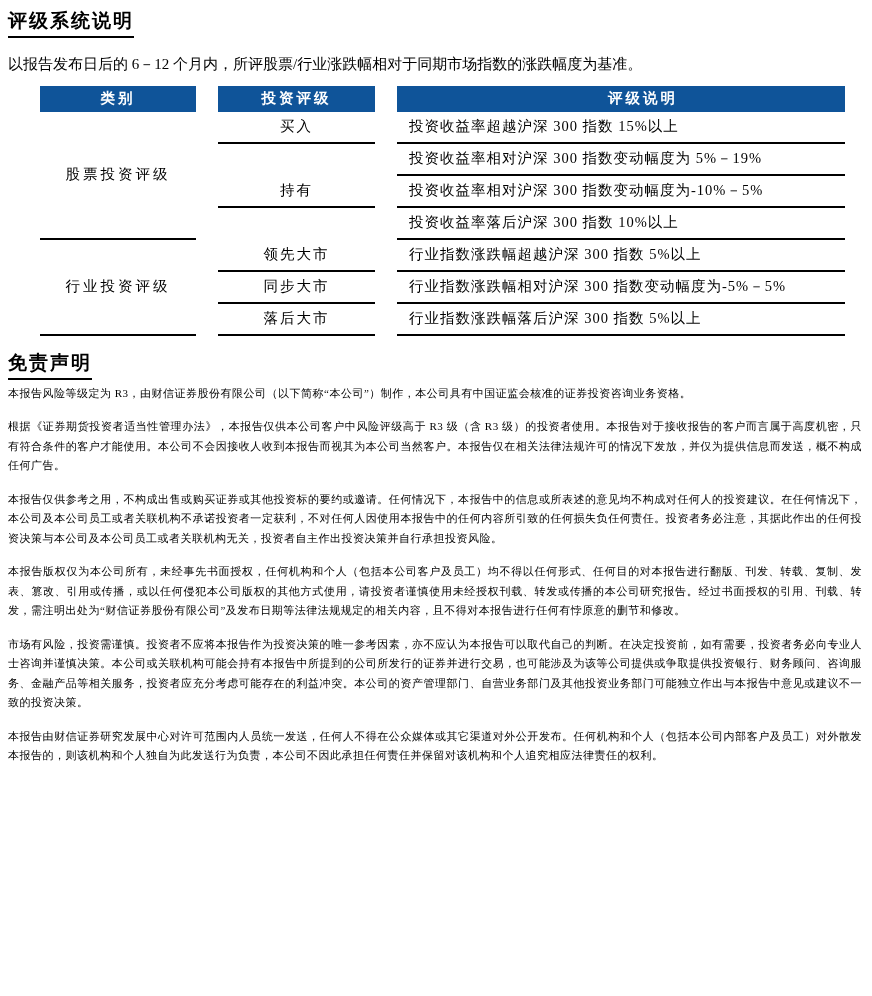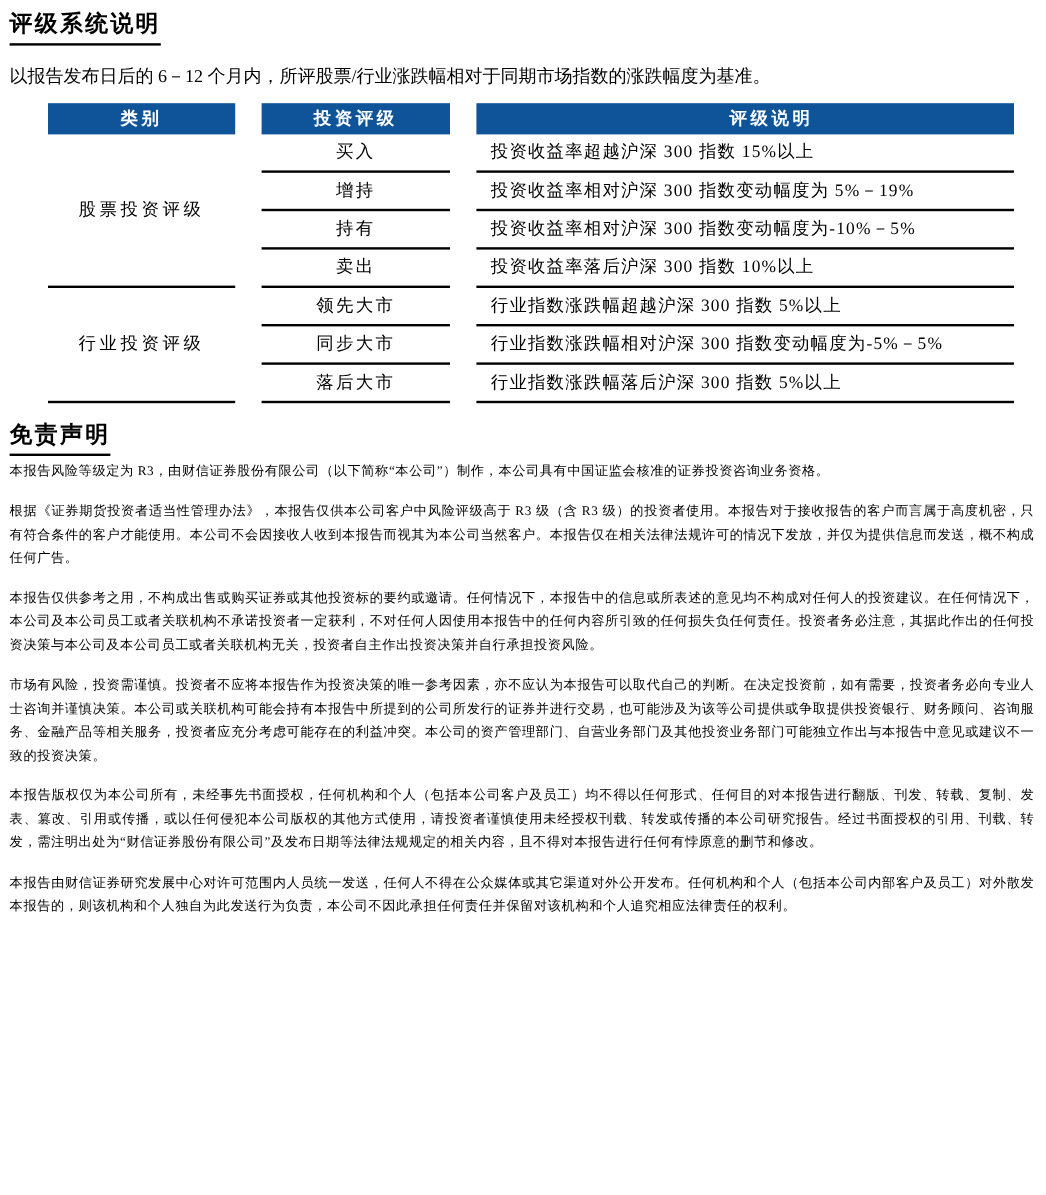--- a/index.html
+++ b/index.html
@@ -101,43 +101,41 @@
     <div class="th c1">类别</div>
     <div class="th c2">投资评级</div>
     <div class="th c3">评级说明</div>
 
     <div class="cat catA">股票投资评级</div>
     <div class="cat catB">行业投资评级</div>
 
     <div class="rate r1">买入</div>
     <div class="desc r1">投资收益率超越沪深 300 指数 15%以上</div>
 
-    <div class="rate r2">增持</div>
     <div class="desc r2">投资收益率相对沪深 300 指数变动幅度为 5%－19%</div>
 
     <div class="rate r3">持有</div>
     <div class="desc r3">投资收益率相对沪深 300 指数变动幅度为-10%－5%</div>
 
-    <div class="rate r4">卖出</div>
     <div class="desc r4">投资收益率落后沪深 300 指数 10%以上</div>
 
     <div class="rate r5">领先大市</div>
     <div class="desc r5">行业指数涨跌幅超越沪深 300 指数 5%以上</div>
 
     <div class="rate r6">同步大市</div>
     <div class="desc r6">行业指数涨跌幅相对沪深 300 指数变动幅度为-5%－5%</div>
 
     <div class="rate r7">落后大市</div>
     <div class="desc r7">行业指数涨跌幅落后沪深 300 指数 5%以上</div>
   </div>
 
   <div class="disclaimer-title">
     <h1 class="section-title">免责声明</h1>
   </div>
 
   <p class="para">本报告风险等级定为 R3，由财信证券股份有限公司（以下简称“本公司”）制作，本公司具有中国证监会核准的证券投资咨询业务资格。</p>
   <p class="para">根据《证券期货投资者适当性管理办法》，本报告仅供本公司客户中风险评级高于 R3 级（含 R3 级）的投资者使用。本报告对于接收报告的客户而言属于高度机密，只有符合条件的客户才能使用。本公司不会因接收人收到本报告而视其为本公司当然客户。本报告仅在相关法律法规许可的情况下发放，并仅为提供信息而发送，概不构成任何广告。</p>
   <p class="para">本报告仅供参考之用，不构成出售或购买证券或其他投资标的要约或邀请。任何情况下，本报告中的信息或所表述的意见均不构成对任何人的投资建议。在任何情况下，本公司及本公司员工或者关联机构不承诺投资者一定获利，不对任何人因使用本报告中的任何内容所引致的任何损失负任何责任。投资者务必注意，其据此作出的任何投资决策与本公司及本公司员工或者关联机构无关，投资者自主作出投资决策并自行承担投资风险。</p>
+  <p class="para">本报告版权仅为本公司所有，未经事先书面授权，任何机构和个人（包括本公司客户及员工）均不得以任何形式、任何目的对本报告进行翻版、刊发、转载、复制、发表、篡改、引用或传播，或以任何侵犯本公司版权的其他方式使用，请投资者谨慎使用未经授权刊载、转发或传播的本公司研究报告。经过书面授权的引用、刊载、转发，需注明出处为“财信证券股份有限公司”及发布日期等法律法规规定的相关内容，且不得对本报告进行任何有悖原意的删节和修改。</p>
   <p class="para">市场有风险，投资需谨慎。投资者不应将本报告作为投资决策的唯一参考因素，亦不应认为本报告可以取代自己的判断。在决定投资前，如有需要，投资者务必向专业人士咨询并谨慎决策。本公司或关联机构可能会持有本报告中所提到的公司所发行的证券并进行交易，也可能涉及为该等公司提供或争取提供投资银行、财务顾问、咨询服务、金融产品等相关服务，投资者应充分考虑可能存在的利益冲突。本公司的资产管理部门、自营业务部门及其他投资业务部门可能独立作出与本报告中意见或建议不一致的投资决策。</p>
-  <p class="para">本报告版权仅为本公司所有，未经事先书面授权，任何机构和个人（包括本公司客户及员工）均不得以任何形式、任何目的对本报告进行翻版、刊发、转载、复制、发表、篡改、引用或传播，或以任何侵犯本公司版权的其他方式使用，请投资者谨慎使用未经授权刊载、转发或传播的本公司研究报告。经过书面授权的引用、刊载、转发，需注明出处为“财信证券股份有限公司”及发布日期等法律法规规定的相关内容，且不得对本报告进行任何有悖原意的删节和修改。</p>
   <p class="para">本报告由财信证券研究发展中心对许可范围内人员统一发送，任何人不得在公众媒体或其它渠道对外公开发布。任何机构和个人（包括本公司内部客户及员工）对外散发本报告的，则该机构和个人独自为此发送行为负责，本公司不因此承担任何责任并保留对该机构和个人追究相应法律责任的权利。</p>
 
 </div>
 
 </body></html>

